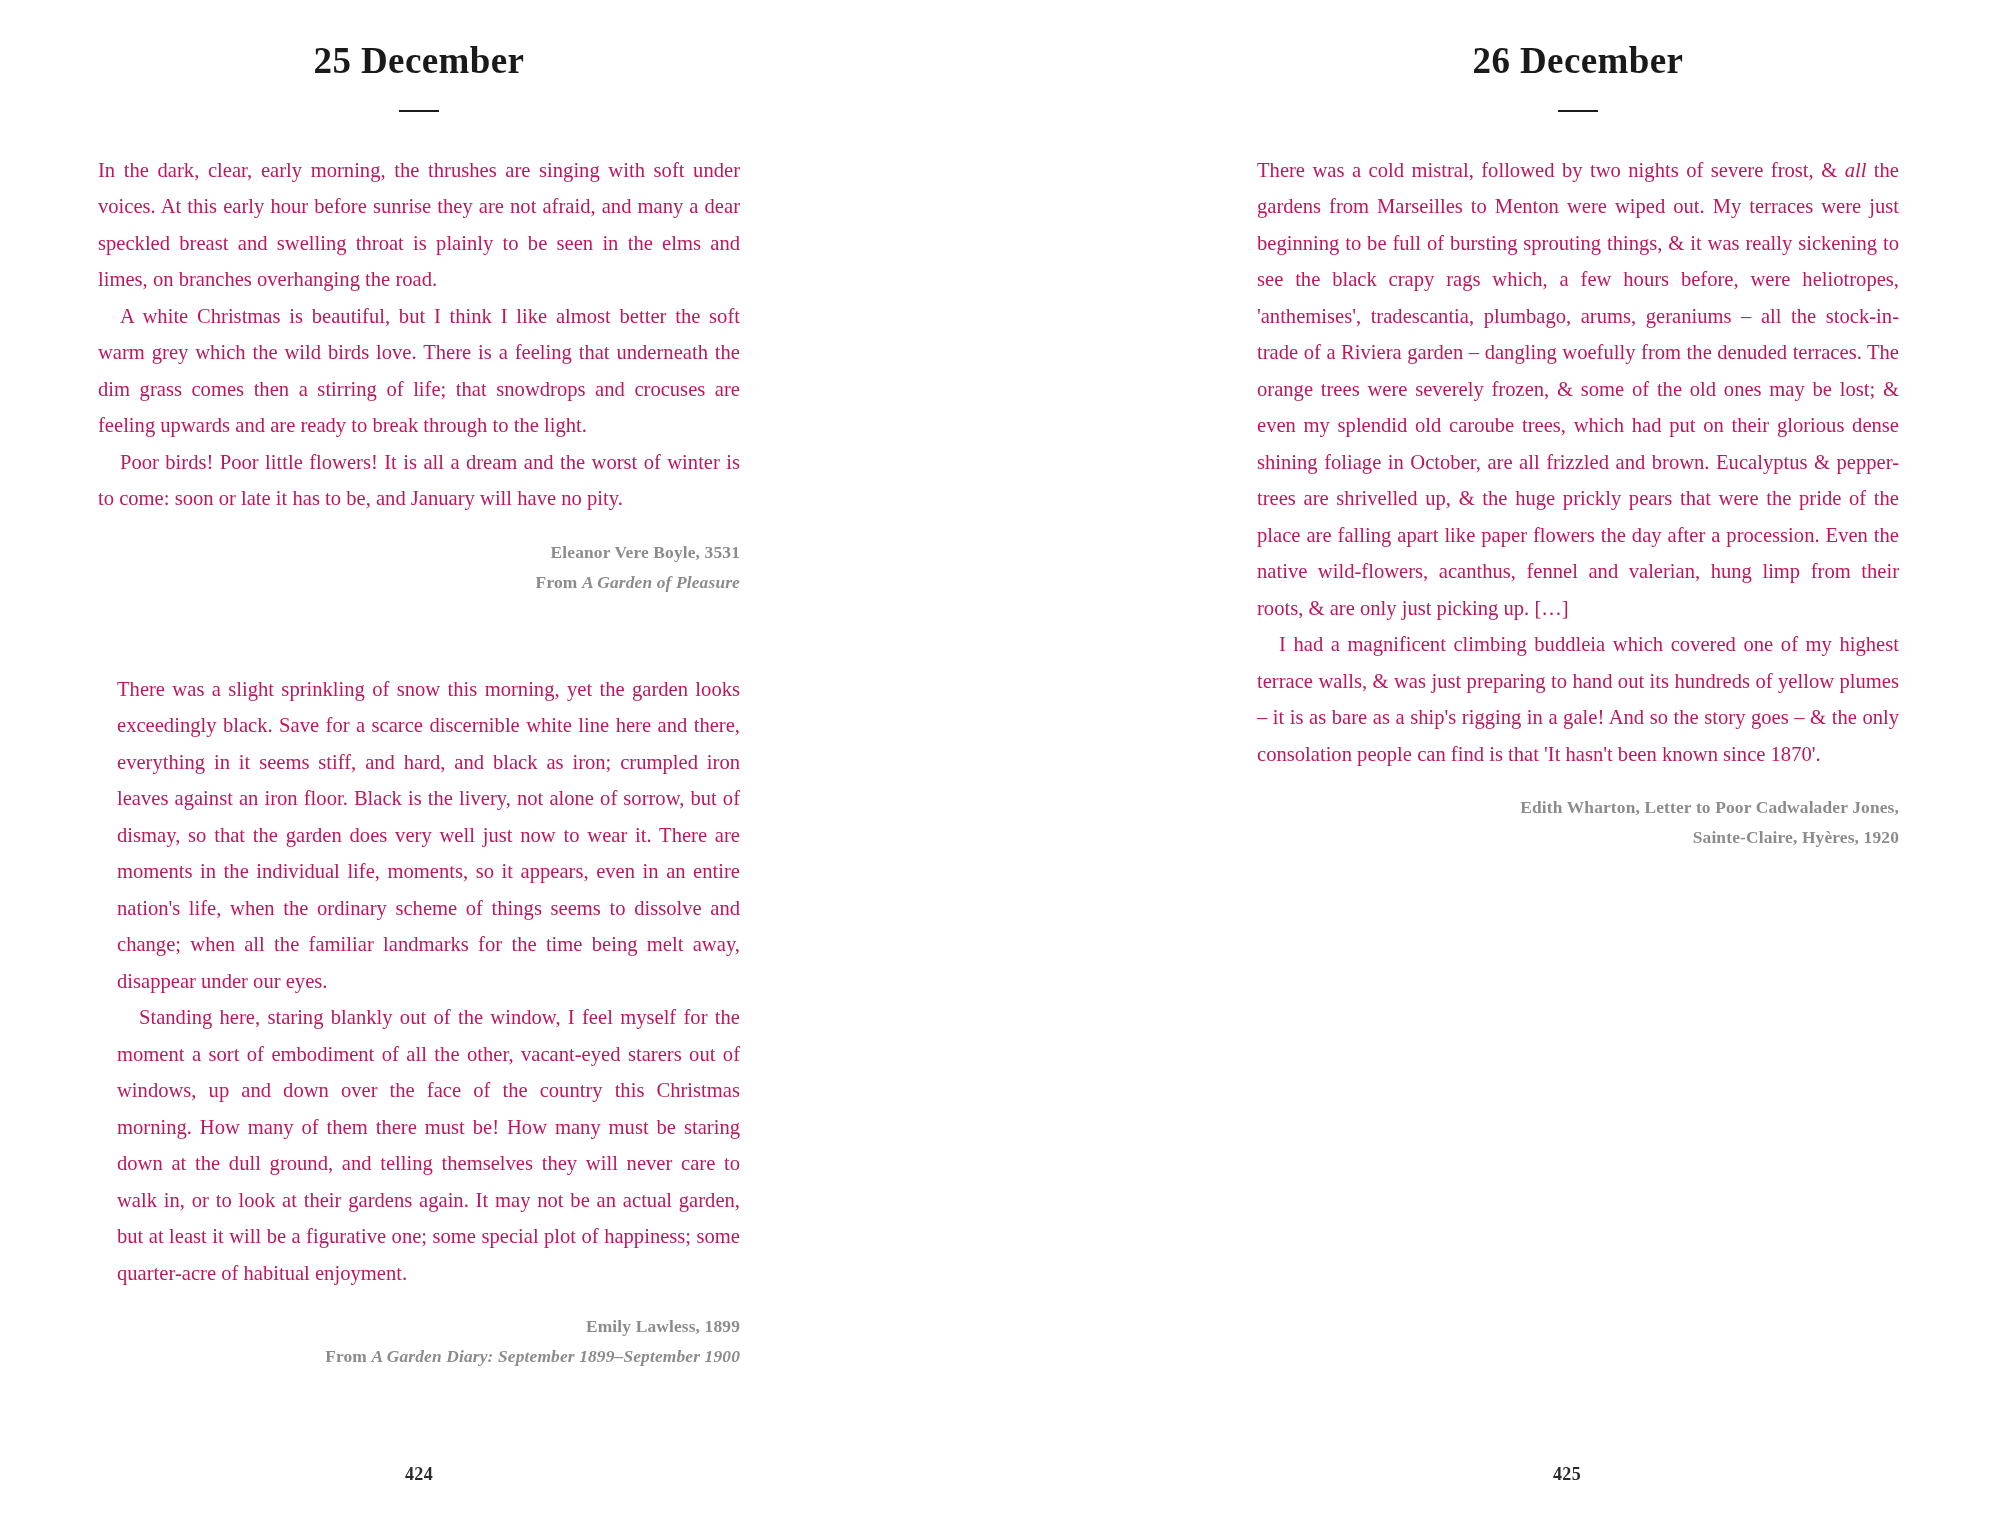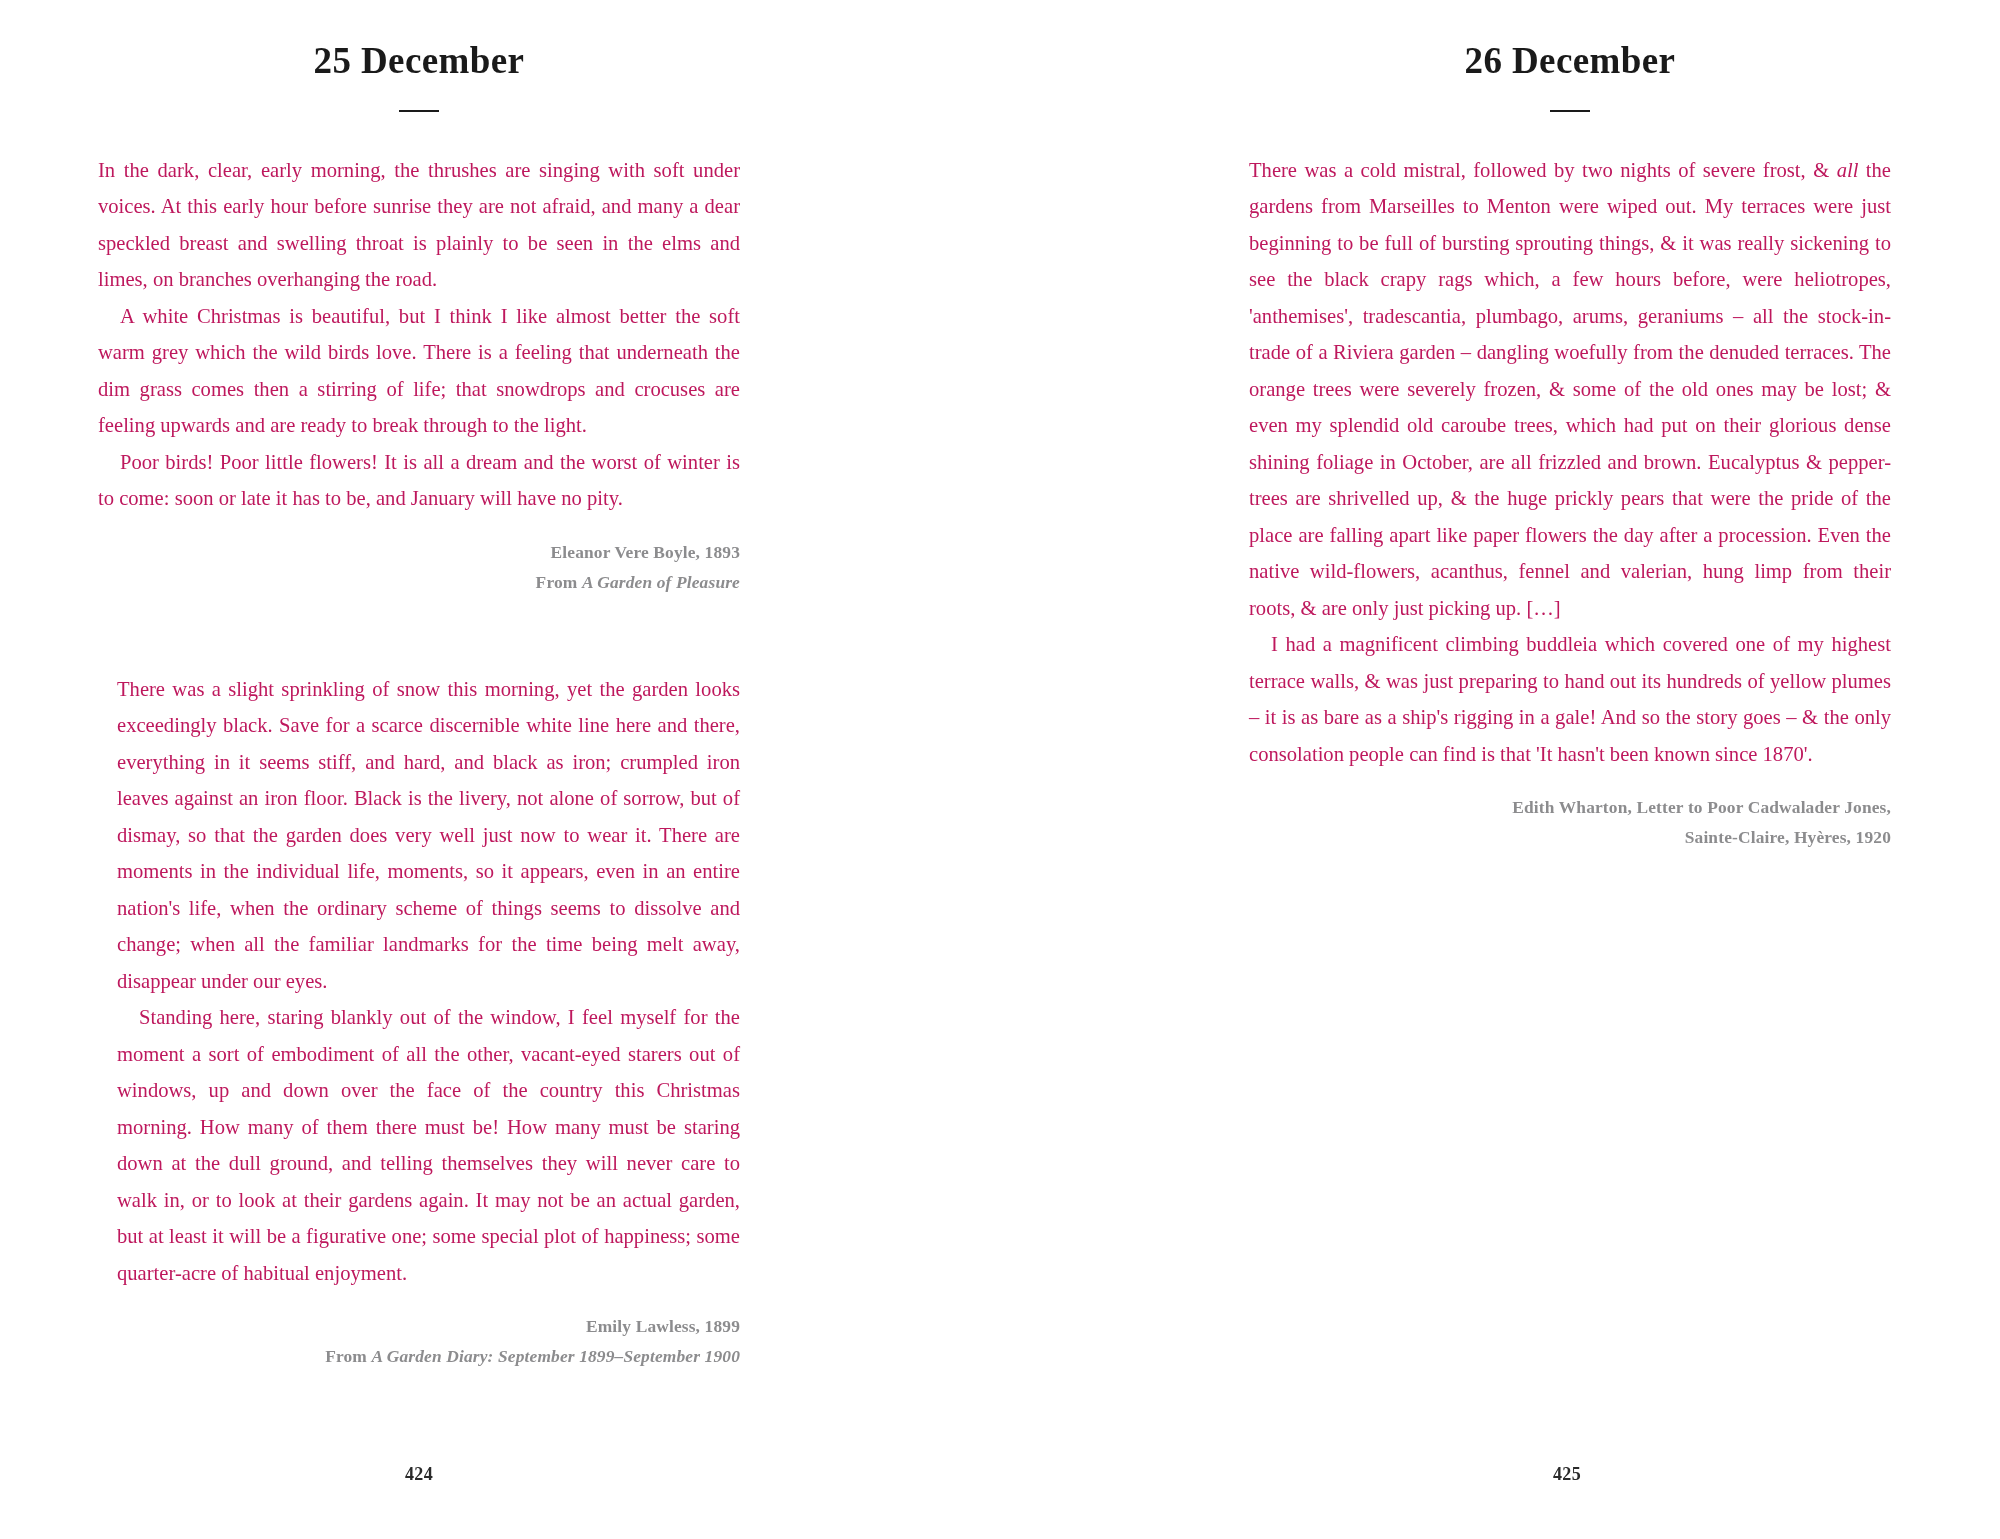--- a/index.html
+++ b/index.html
@@ -31,21 +31,21 @@
     box-sizing: border-box;
   }
 
   .page-inner {
     position: absolute;
     top: 0;
     width: 642px;
     height: 1539px;
   }
   .page-left .page-inner  { left: 98px; }
-  .page-right .page-inner { left: 249px; }
+  .page-right .page-inner { left: 257px; }
 
   
   .day-heading {
     text-align: center;
     font-size: 37px;
     font-weight: bold;
     letter-spacing: 0.4px;
     color: #1a1a1a;
     margin: 0;
     padding-top: 40px;
@@ -128,21 +128,21 @@
 
       <h1 class="day-heading">25 December</h1>
       <div class="heading-rule"></div>
 
       <div class="entry">
         <p class="para">In the dark, clear, early morning, the thrushes are singing with soft under voices. At this early hour before sunrise they are not afraid, and many a dear speckled breast and swelling throat is plainly to be seen in the elms and limes, on branches overhanging the road.</p>
         <p class="para">A white Christmas is beautiful, but I think I like almost better the soft warm grey which the wild birds love. There is a feeling that underneath the dim grass comes then a stirring of life; that snowdrops and crocuses are feeling upwards and are ready to break through to the light.</p>
         <p class="para">Poor birds! Poor little flowers! It is all a dream and the worst of winter is to come: soon or late it has to be, and January will have no pity.</p>
 
         <div class="attrib">
-          <span class="src-line">Eleanor Vere Boyle, 1893</span>
+          <span class="src-line">Eleanor Vere Boyle, 3531</span>
           <span class="src-line">
             <span>From </span><span class="title-italic">A Garden of Pleasure</span>
           </span>
         </div>
       </div>
 
       <div class="entry second">
         <p class="para">There was a slight sprinkling of snow this morning, yet the garden looks exceedingly black. Save for a scarce discernible white line here and there, everything in it seems stiff, and hard, and black as iron; crumpled iron leaves against an iron floor. Black is the livery, not alone of sorrow, but of dismay, so that the garden does very well just now to wear it. There are moments in the individual life, moments, so it appears, even in an entire nation's life, when the ordinary scheme of things seems to dissolve and change; when all the familiar landmarks for the time being melt away, disappear under our eyes.</p>
         <p class="para">Standing here, staring blankly out of the window, I feel myself for the moment a sort of embodiment of all the other, vacant-eyed starers out of windows, up and down over the face of the country this Christmas morning. How many of them there must be! How many must be staring down at the dull ground, and telling themselves they will never care to walk in, or to look at their gardens again. It may not be an actual garden, but at least it will be a figurative one; some special plot of happiness; some quarter-acre of habitual enjoyment.</p>
 

